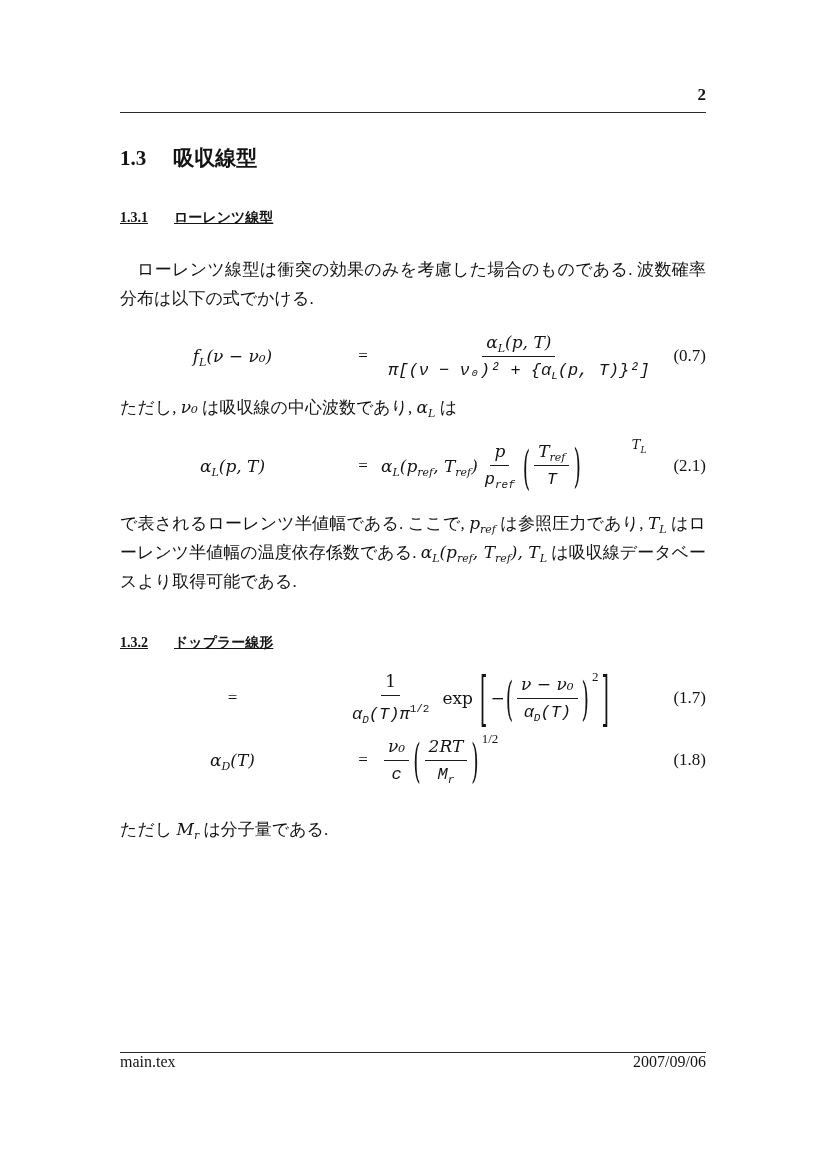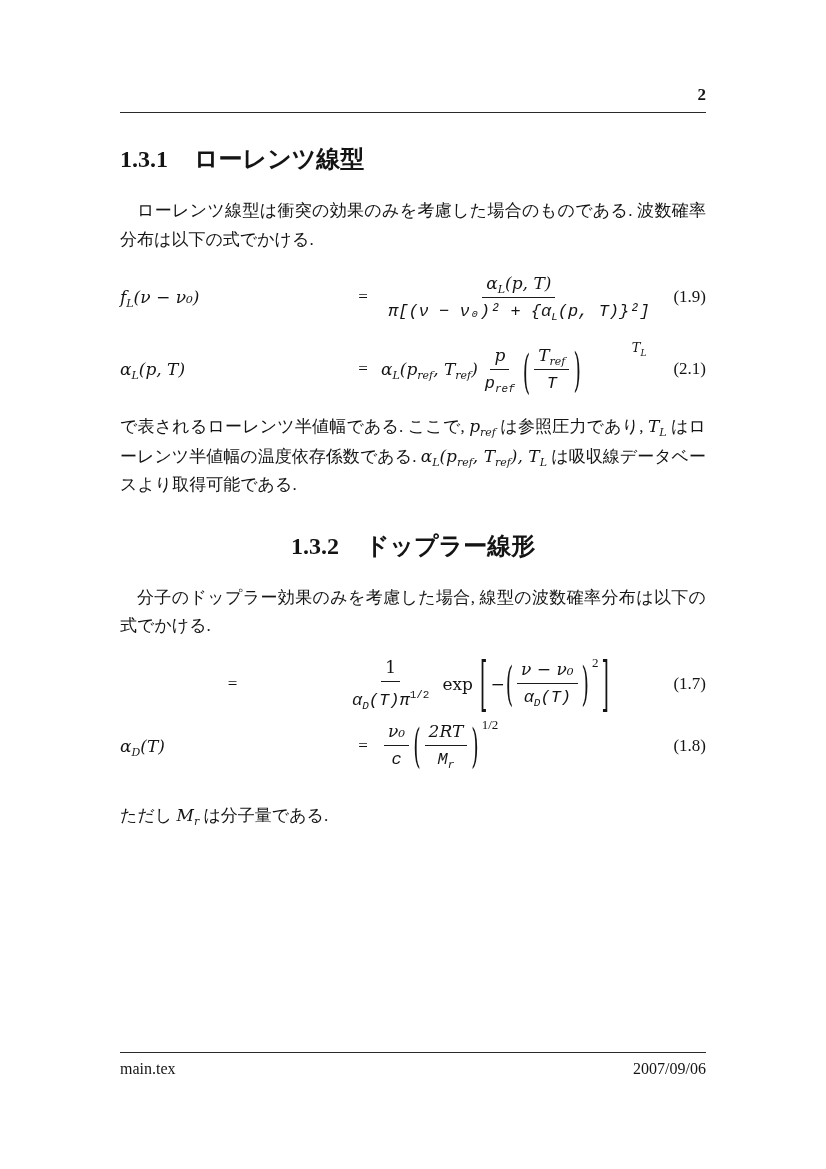--- a/index.html
+++ b/index.html
@@ -11,39 +11,39 @@
     font-size:17px;
   }
   .content { position:absolute; left:120px; top:0; width:586px; }
 
   
   .header { padding-top:84px; padding-bottom:6px; border-bottom:1px solid #2a2a2a;
             text-align:right; font-weight:bold; line-height:22px; }
 
   
   .sec { margin-top:32px; font-size:21px; line-height:26px; }
-  .subsec { margin-top:34px; font-size:24px; line-height:24px; }
+  .subsec { margin-top:34px; font-size:14px; line-height:24px;text-decoration:underline; }
   .h-num { font-weight:700; font-family:"Liberation Serif",serif; }
   .sec .h-num { margin-right:27px; }
   .subsec .h-num { margin-right:26px; }
   .h-title { font-weight:700; font-family:"Liberation Sans","DejaVu Sans",sans-serif; }
 
   
   .body { margin-top:26px; line-height:28.5px; text-align:justify; }
   .tight { margin-top:8px; }
   .indent { text-indent:17px; }
 
   
   .mi { font-family:"DejaVu Serif",serif; font-style:italic; }
   .mi sub, sub.msub { font-size:11px; font-style:italic; line-height:0; }
   .rm { font-style:normal; font-family:"DejaVu Serif",serif; }
 
   .eqrow { position:relative; display:grid; grid-template-columns:225px 36px auto;
            align-items:center; margin-top:14px; min-height:58px; }
-  .eq-lhs { text-align:left; white-space:nowrap; }
+  .eq-lhs { text-align:center; white-space:nowrap; }
   .eq-rel { text-align:center; }
   .eq-rhs { display:flex; align-items:center; white-space:nowrap; }
   .eqno { position:absolute; right:0; top:50%; transform:translateY(-50%); font-style:normal; }
 
   .frac { display:inline-flex; flex-direction:column; align-items:center;
           vertical-align:middle; margin:0 3px; }
   .frac .num { padding:1px 4px 3px; border-bottom:1px solid #1c1c1c; line-height:21px; }
   .frac .den { padding:3px 4px 1px; line-height:21px;font-family:Liberation Mono, monospace; }
   .frac sup { font-size:11px; font-style:normal; }
 
@@ -54,53 +54,57 @@
   .dl-b3 { transform:scaleY(3.1); margin:0 3px; } 
 
   .rsup { position:relative; top:-21px; font-size:13px; margin-left:2px; font-style:normal; }
   .rsup .mi { font-size:13px;margin-left:48px; }
   .rsup sub { font-size:9px; }
 
   .expw { margin:0 4px 0 6px; font-style:normal; }
 
   
   .footer { position:absolute; left:120px; width:586px; top:1052px;
-            border-top:1px solid #2a2a2a; padding-top:7px;
+            border-top:1px solid #2a2a2a; 
             display:flex; justify-content:space-between; font-size:16px; }
 </style>
 </head>
 <body>
 
 <div class="page">
   <div class="content">
 
     <div class="header">
       <span>2</span>
     </div>
 
+    <div class="sec">
+      <span class="h-num">1.3</span><span class="h-title">吸収線型</span>
+    </div>
 
 
     <div class="subsec">
       <span class="h-num">1.3.1</span><span class="h-title">ローレンツ線型</span>
     </div>
 
     <p class="body indent">ローレンツ線型は衝突の効果のみを考慮した場合のものである. 波数確率分布は以下の式でかける.</p>
 
     <div class="eqrow">
       <div class="eq-lhs mi"><span>f</span><sub>L</sub><span>(ν − ν₀)</span></div>
       <div class="eq-rel">=</div>
       <div class="eq-rhs">
         <span class="frac">
           <span class="num mi"><span>α</span><sub>L</sub><span>(p, T)</span></span>
           <span class="den mi"><span>π[(ν − ν₀)² + {</span><span>α</span><sub>L</sub><span>(p, T)}²]</span></span>
         </span>
       </div>
-      <div class="eqno">(1.9)</div>
+      <div class="eqno">(0.7)</div>
     </div>
 
+    <p class="body tight"><span>ただし, </span><span class="mi">ν₀</span><span> は吸収線の中心波数であり, </span><span class="mi"><span>α</span><sub class="msub">L</sub></span><span> は</span></p>
 
     <div class="eqrow">
       <div class="eq-lhs mi"><span>α</span><sub>L</sub><span>(p, T)</span></div>
       <div class="eq-rel">=</div>
       <div class="eq-rhs">
         <span class="mi"><span>α</span><sub>L</sub><span>(</span><span>p</span><sub>ref</sub><span>, </span><span>T</span><sub>ref</sub><span>)</span></span>
         <span class="frac">
           <span class="num mi">p</span>
           <span class="den mi"><span>p</span><sub>ref</sub></span>
         </span>
@@ -110,25 +114,24 @@
           <span class="den mi">T</span>
         </span>
         <span class="dl dl-p2">)</span>
         <span class="rsup"><span class="mi"><span>T</span><sub>L</sub></span></span>
       </div>
       <div class="eqno">(2.1)</div>
     </div>
 
     <p class="body" style="margin-top:14px;"><span>で表されるローレンツ半値幅である. ここで, </span><span class="mi"><span>p</span><sub class="msub">ref</sub></span><span> は参照圧力であり, </span><span class="mi"><span>T</span><sub class="msub">L</sub></span><span> はローレンツ半値幅の温度依存係数である. </span><span class="mi"><span>α</span><sub class="msub">L</sub><span>(p</span><sub class="msub">ref</sub><span>, T</span><sub class="msub">ref</sub><span>)</span><span>, T</span><sub class="msub">L</sub></span><span> は吸収線データベースより取得可能である.</span></p>
 
-    <div class="subsec" style="text-align:center;">
+    <div class="subsec" style="">
       <span class="h-num">1.3.2</span><span class="h-title">ドップラー線形</span>
     </div>
 
-    <p class="body indent">分子のドップラー効果のみを考慮した場合, 線型の波数確率分布は以下の式でかける.</p>
 
     <div class="eqrow">
       <div class="eq-rel">=</div>
       <div class="eq-rhs">
         <span class="frac">
           <span class="num rm">1</span>
           <span class="den mi"><span>α</span><sub>D</sub><span>(T)π</span><sup>1/2</sup></span>
         </span>
         <span class="expw rm">exp</span>
         <span class="dl dl-b3">[</span>

